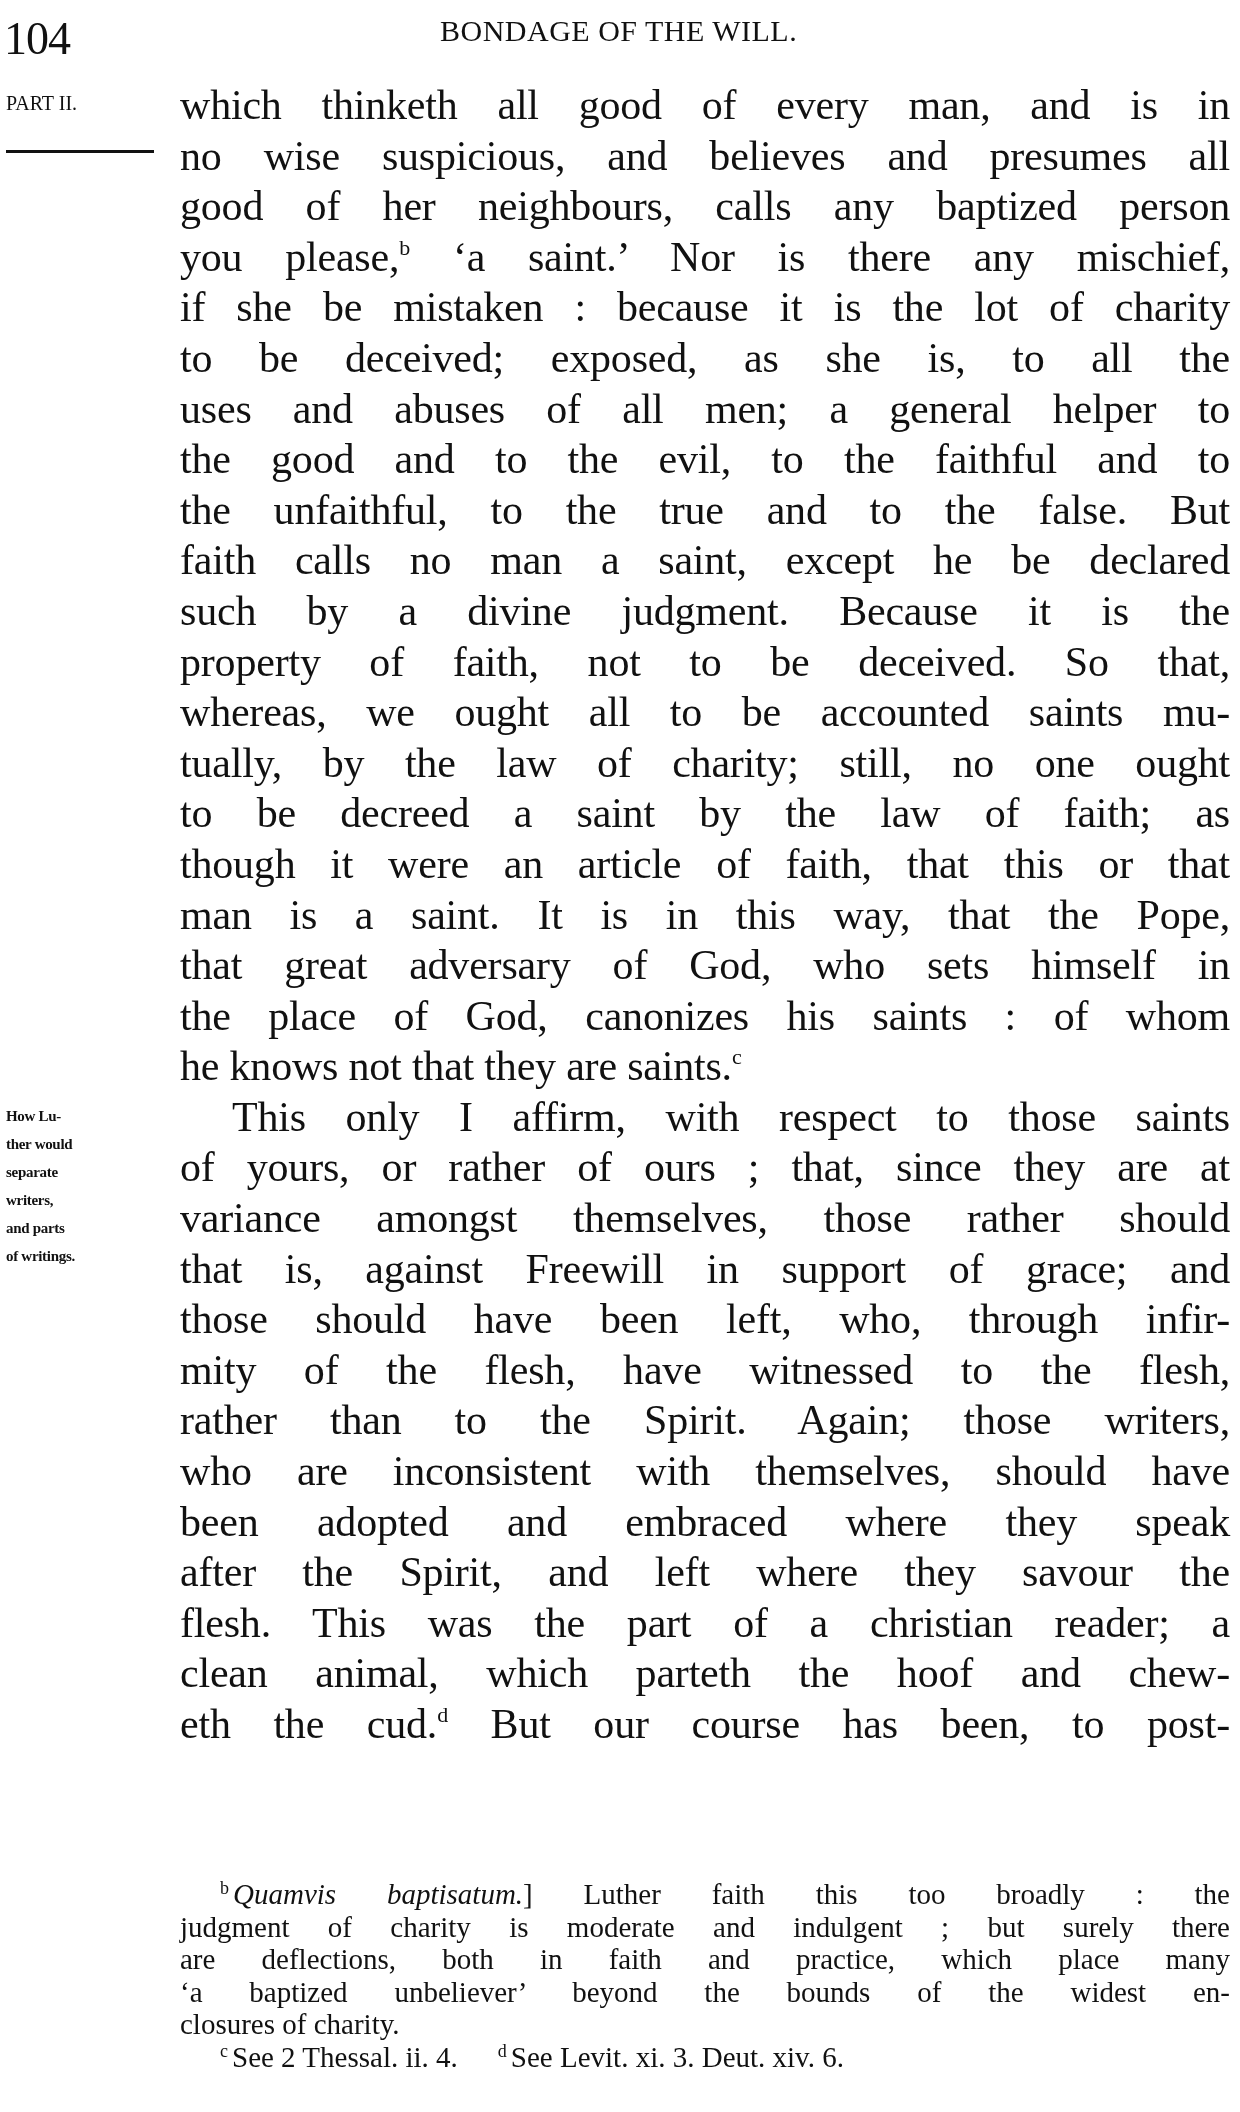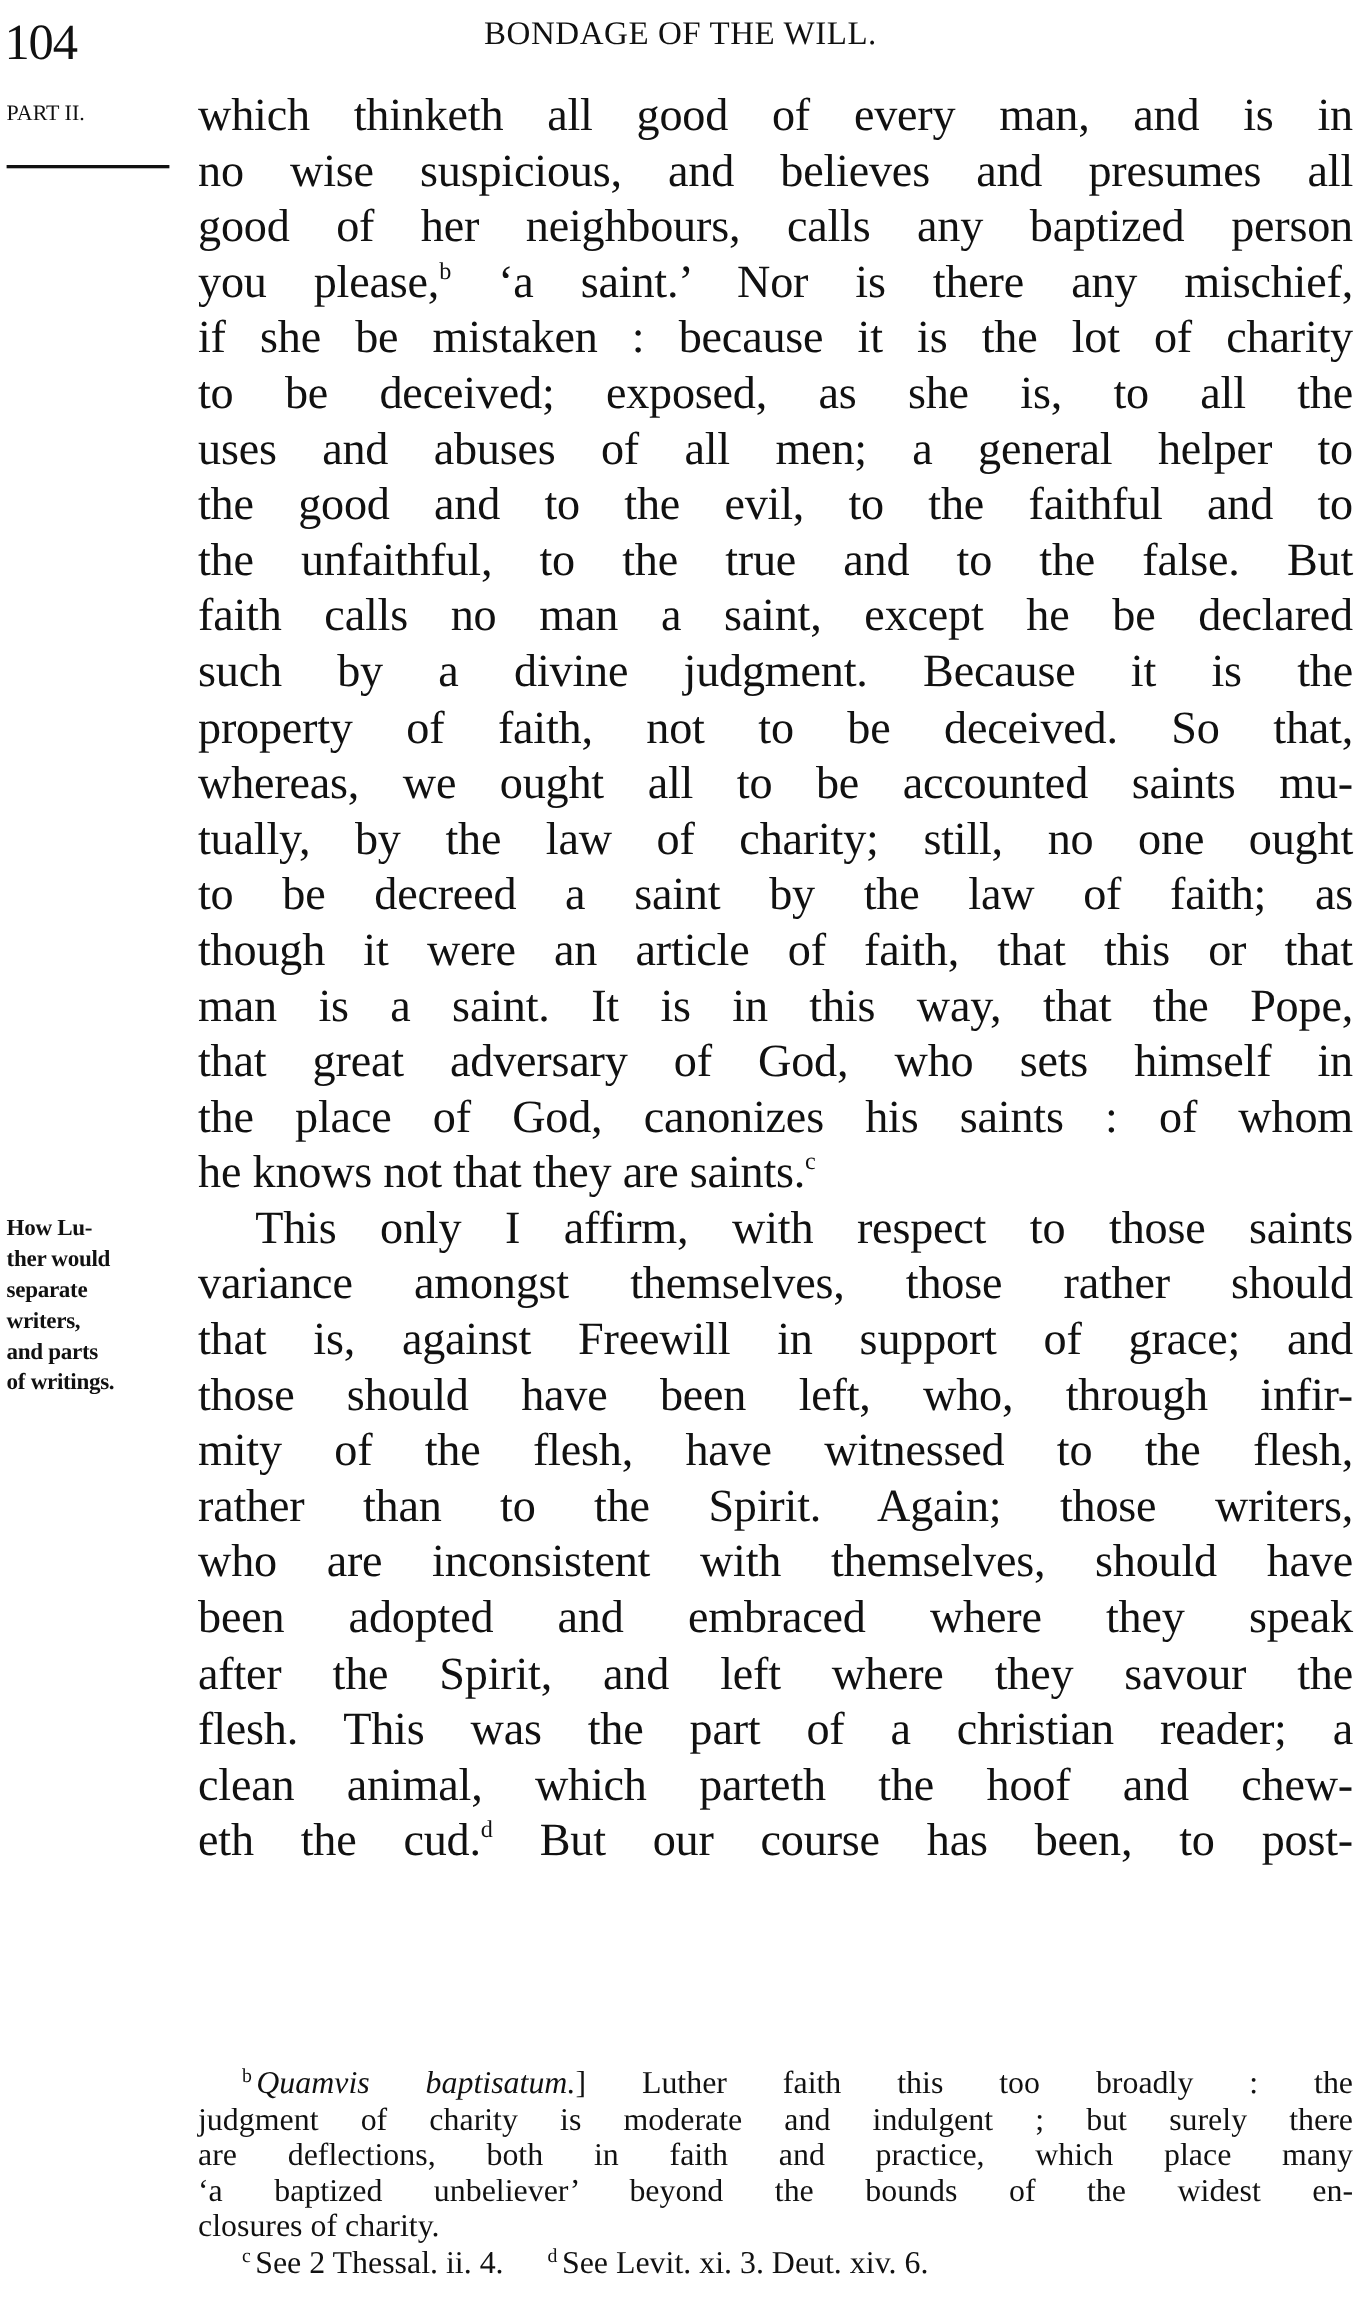--- a/index.html
+++ b/index.html
@@ -76,21 +76,21 @@
     sup.fn {
       font-size: 22px;
       line-height: 0;
       vertical-align: 16px;
     }
     .sidenote {
       position: absolute;
       left: 6px;
       top: 1102px;
       width: 170px;
-      font-size: 21px;
+      font-size: 15px;
       line-height: 28px;
       font-weight: bold;
       letter-spacing: -0.3px;
     }
     .sidenote .sn-line {
       display: block;
       white-space: nowrap;
     }
     .footnotes {
       position: absolute;
@@ -161,20 +161,21 @@
   <span class="line">property of faith, not to be deceived. So that,</span>
   <span class="line">whereas, we ought all to be accounted saints mu-</span>
   <span class="line">tually, by the law of charity; still, no one ought</span>
   <span class="line">to be decreed a saint by the law of faith; as</span>
   <span class="line">though it were an article of faith, that this or that</span>
   <span class="line">man is a saint. It is in this way, that the Pope,</span>
   <span class="line">that great adversary of God, who sets himself in</span>
   <span class="line">the place of God, canonizes his saints : of whom</span>
   <span class="line last"><span>he knows not that they are saints.</span><sup class="fn">c</sup></span>
   <span class="line indent">This only I affirm, with respect to those saints</span>
+  <span class="line">of yours, or rather of ours ; that, since they are at</span>
   <span class="line">variance amongst themselves, those rather should</span>
   <span class="line">that is, against Freewill in support of grace; and</span>
   <span class="line">those should have been left, who, through infir-</span>
   <span class="line">mity of the flesh, have witnessed to the flesh,</span>
   <span class="line">rather than to the Spirit. Again; those writers,</span>
   <span class="line">who are inconsistent with themselves, should have</span>
   <span class="line">been adopted and embraced where they speak</span>
   <span class="line">after the Spirit, and left where they savour the</span>
   <span class="line">flesh. This was the part of a christian reader; a</span>
   <span class="line">clean animal, which parteth the hoof and chew-</span>

